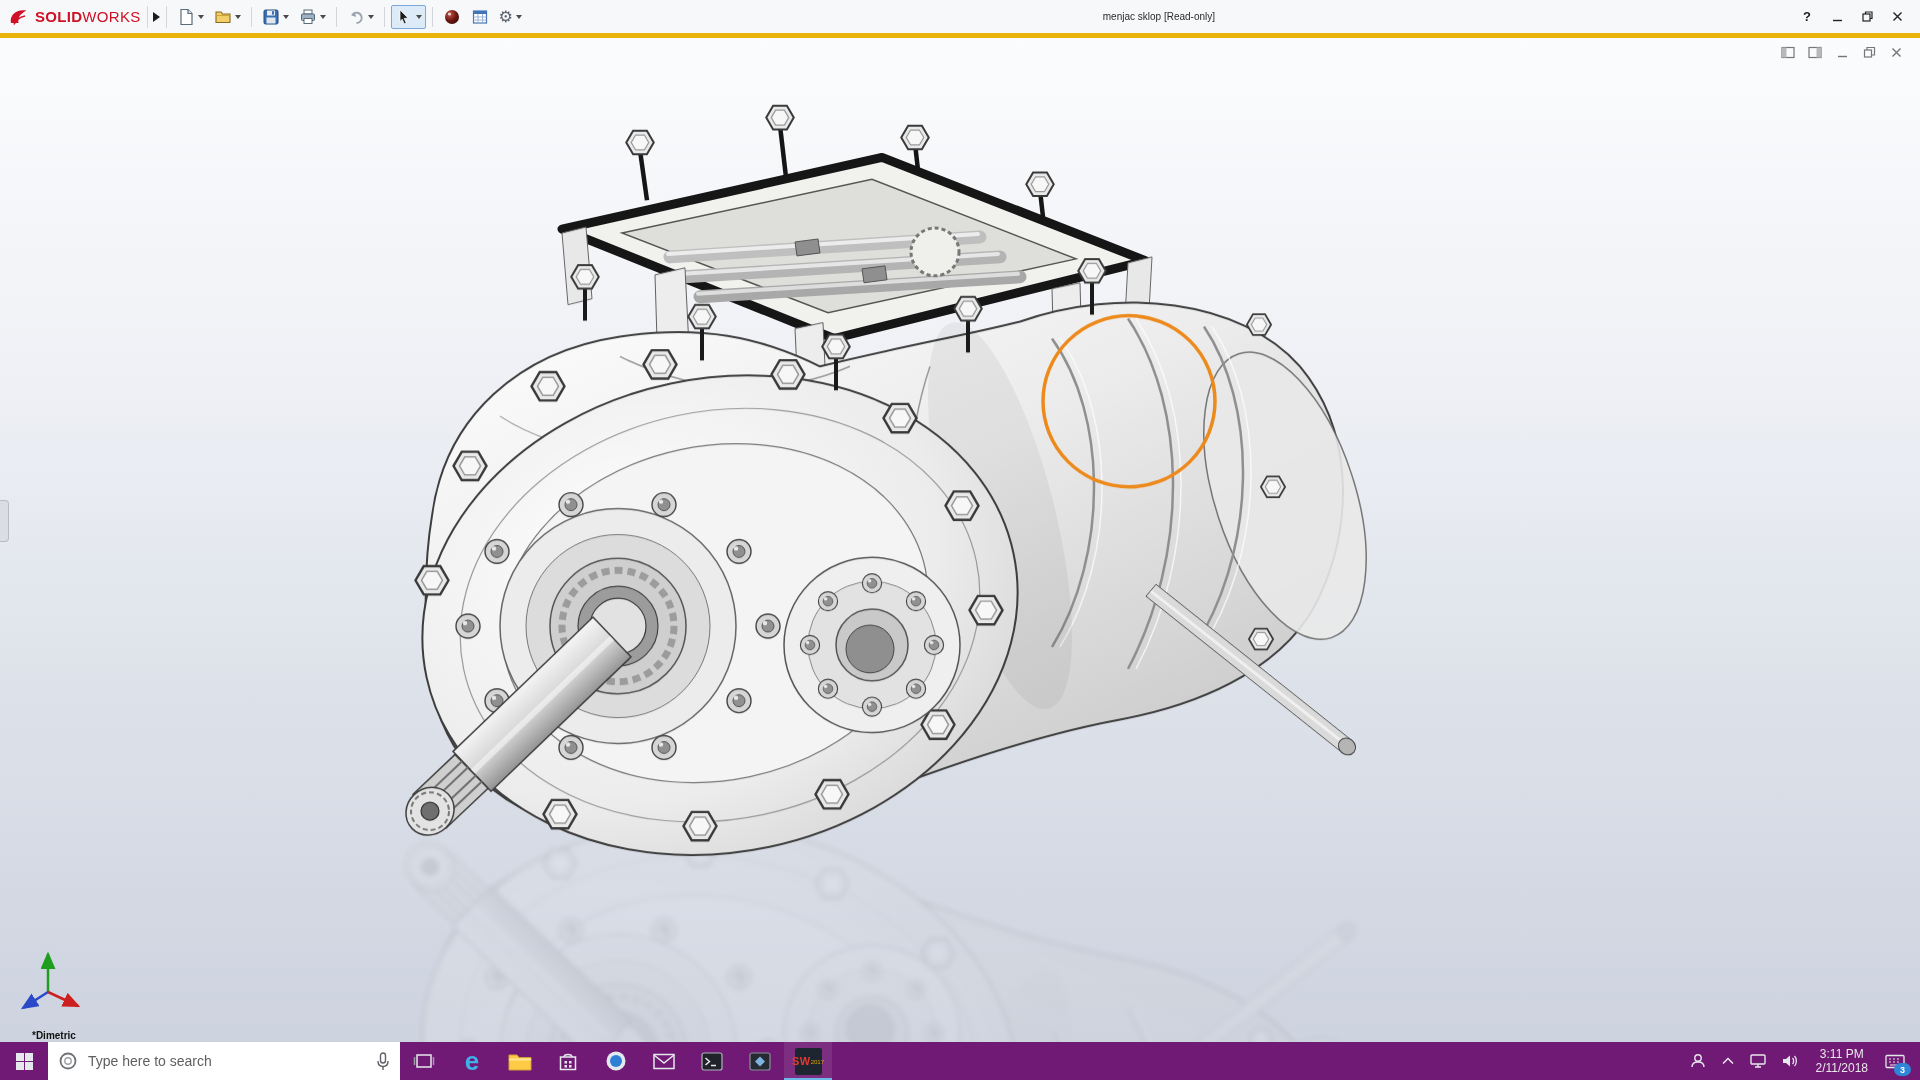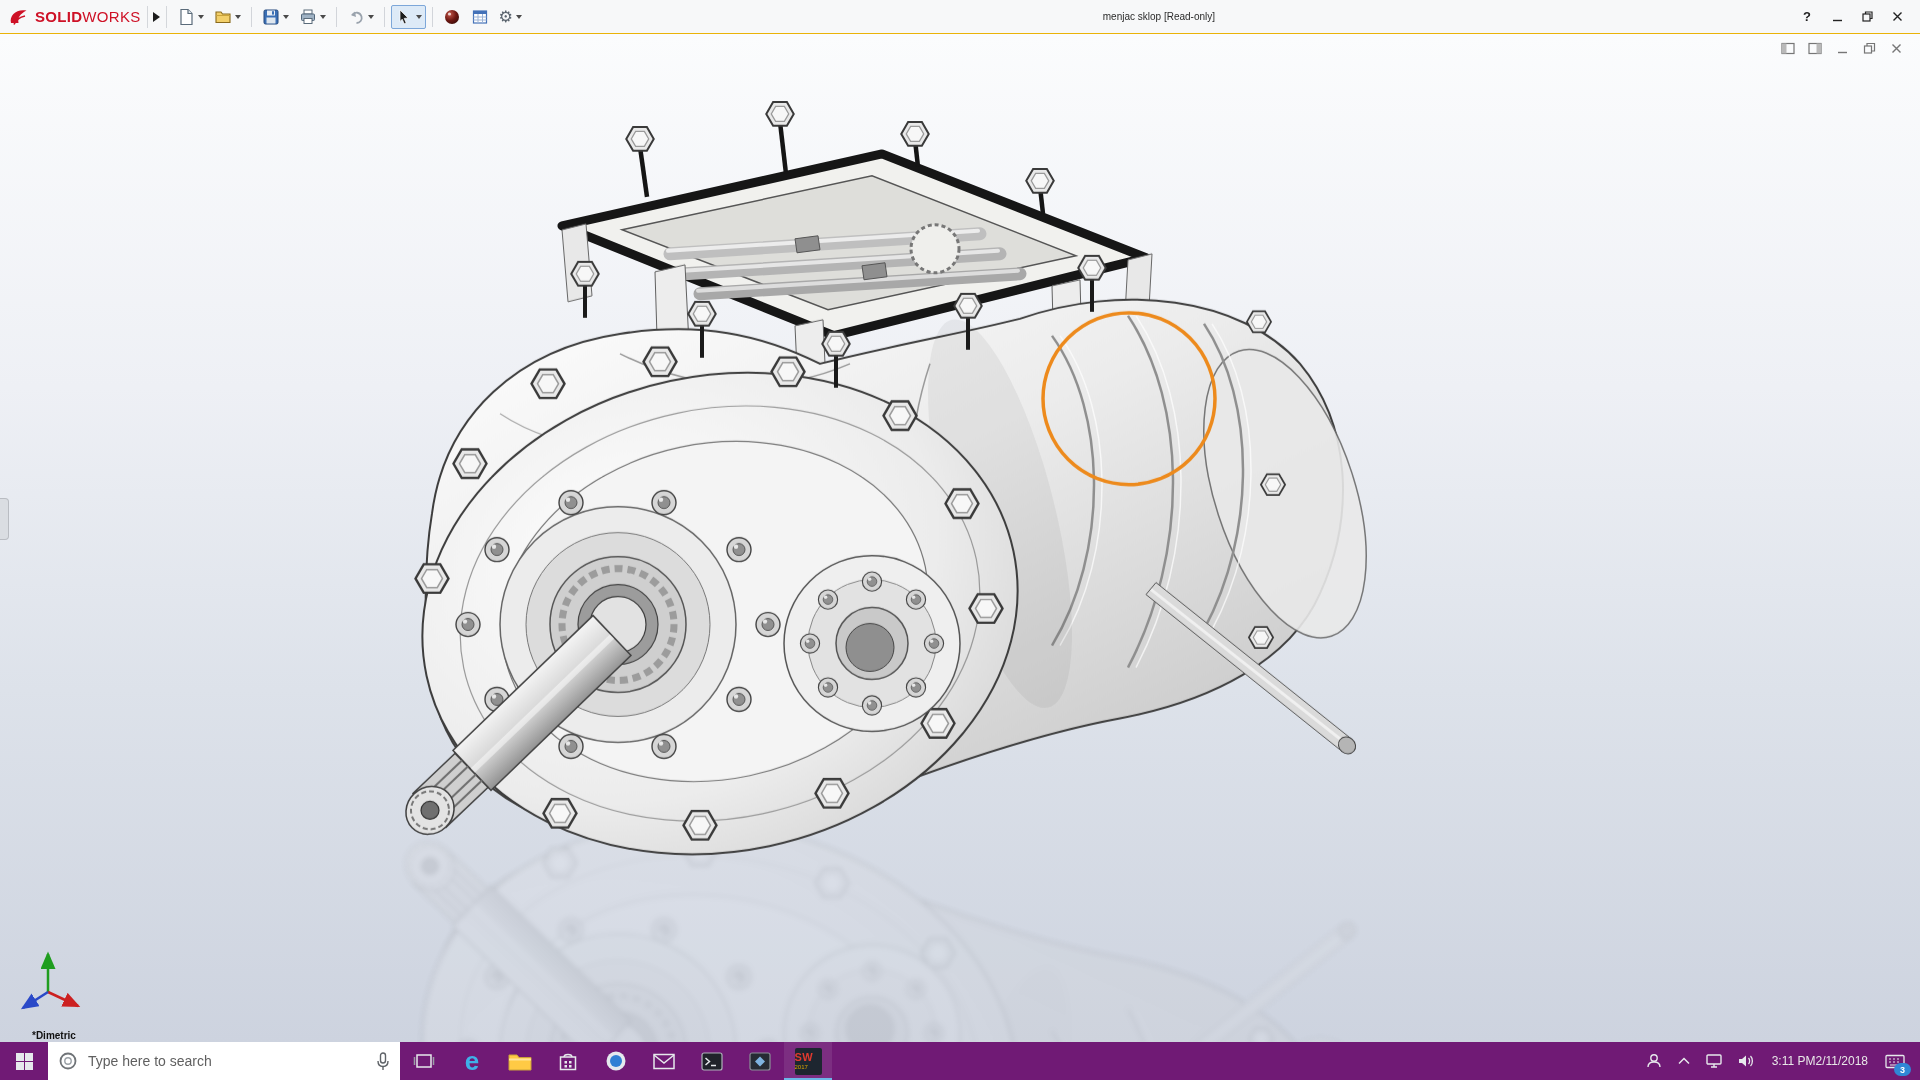--- a/index.html
+++ b/index.html
@@ -1,20 +1,20 @@
 <!DOCTYPE html>
 <html><head>
 <meta charset="utf-8">
 <style>
   html,body{margin:0;padding:0;width:1920px;height:1080px;overflow:hidden;
     font-family:"Liberation Sans",sans-serif;background:#000;}
   .window{width:1920px;height:1080px;display:flex;flex-direction:column;}
 
   
-  .titlebar{height:33px;background:#f7f8f9;border-bottom:1px solid #eab308;
+  .titlebar{height:33px;background:#f7f8f9;border-bottom:5px solid #eab308;
     display:flex;align-items:center;padding:0 8px;flex:none;}
   .brand{display:flex;align-items:center;gap:5px;flex:none;}
   .brand-text{font-size:15px;letter-spacing:.3px;color:#ce1126;white-space:nowrap;}
   .brand-text .b1{font-weight:700;}
   .brand-text .b2{font-weight:400;}
   .menu-expand{width:18px;height:22px;display:flex;align-items:center;justify-content:center;
     border-left:1px solid #d4d7db;border-right:1px solid #d4d7db;margin:0 6px;cursor:pointer;}
   .menu-expand .tri{width:0;height:0;border-left:7px solid #1c1c1c;
     border-top:5px solid transparent;border-bottom:5px solid transparent;}
   .toolbar{display:flex;align-items:center;gap:2px;flex:none;}
@@ -51,28 +51,28 @@
   .tk-search{width:332px;background:#ffffff;display:flex;align-items:center;gap:8px;
     padding:0 10px;flex:none;cursor:text;}
   .tk-search input{border:none;outline:none;flex:1;font-size:14px;color:#333;
     font-family:"Liberation Sans",sans-serif;background:transparent;}
   .tk-search input::placeholder{color:#5f5f5f;}
   .tk-apps{display:flex;align-items:stretch;flex:none;}
   .tk-app{width:48px;display:flex;align-items:center;justify-content:center;cursor:pointer;position:relative;}
   .tk-app.active{background:rgba(255,255,255,.09);box-shadow:inset 0 -2px 0 #6cb8e8;}
   .edge-e{font-size:26px;font-weight:700;color:#3fb0e8;line-height:26px;}
   .sw-tile{width:27px;height:27px;background:#1d2630;border-radius:2px;display:flex;
-    flex-direction:column;align-items:flex-start;justify-content:center;line-height:1;}
+    flex-direction:row;align-items:center;justify-content:center;line-height:1;}
   .sw-tile .swt{color:#e03a2f;font-weight:700;font-size:11px;letter-spacing:.5px;}
   .sw-tile .swy{color:#d8a200;font-size:6px;margin-top:1px;}
   .tk-spring{flex:1;}
   .tk-tray{display:flex;align-items:center;gap:0;flex:none;}
   .tray-btn{height:38px;display:flex;align-items:center;justify-content:center;
     padding:0 7px;cursor:pointer;position:relative;}
-  .tk-clock{display:flex;flex-direction:row;align-items:center;justify-content:center;
+  .tk-clock{display:flex;flex-direction:column;align-items:center;justify-content:center;
     font-size:12px;line-height:14px;padding:0 10px;cursor:default;}
   .badge{position:absolute;right:1px;bottom:4px;min-width:13px;height:13px;border-radius:7px;
     background:#2f86d6;color:#fff;font-size:9px;font-weight:700;display:flex;
     align-items:center;justify-content:center;padding:0 2px;}
   .tk-desktop{width:7px;border-left:1px solid #3c4047;cursor:pointer;}
 </style>
 </head>
 <body>
 
 <div class="window">

